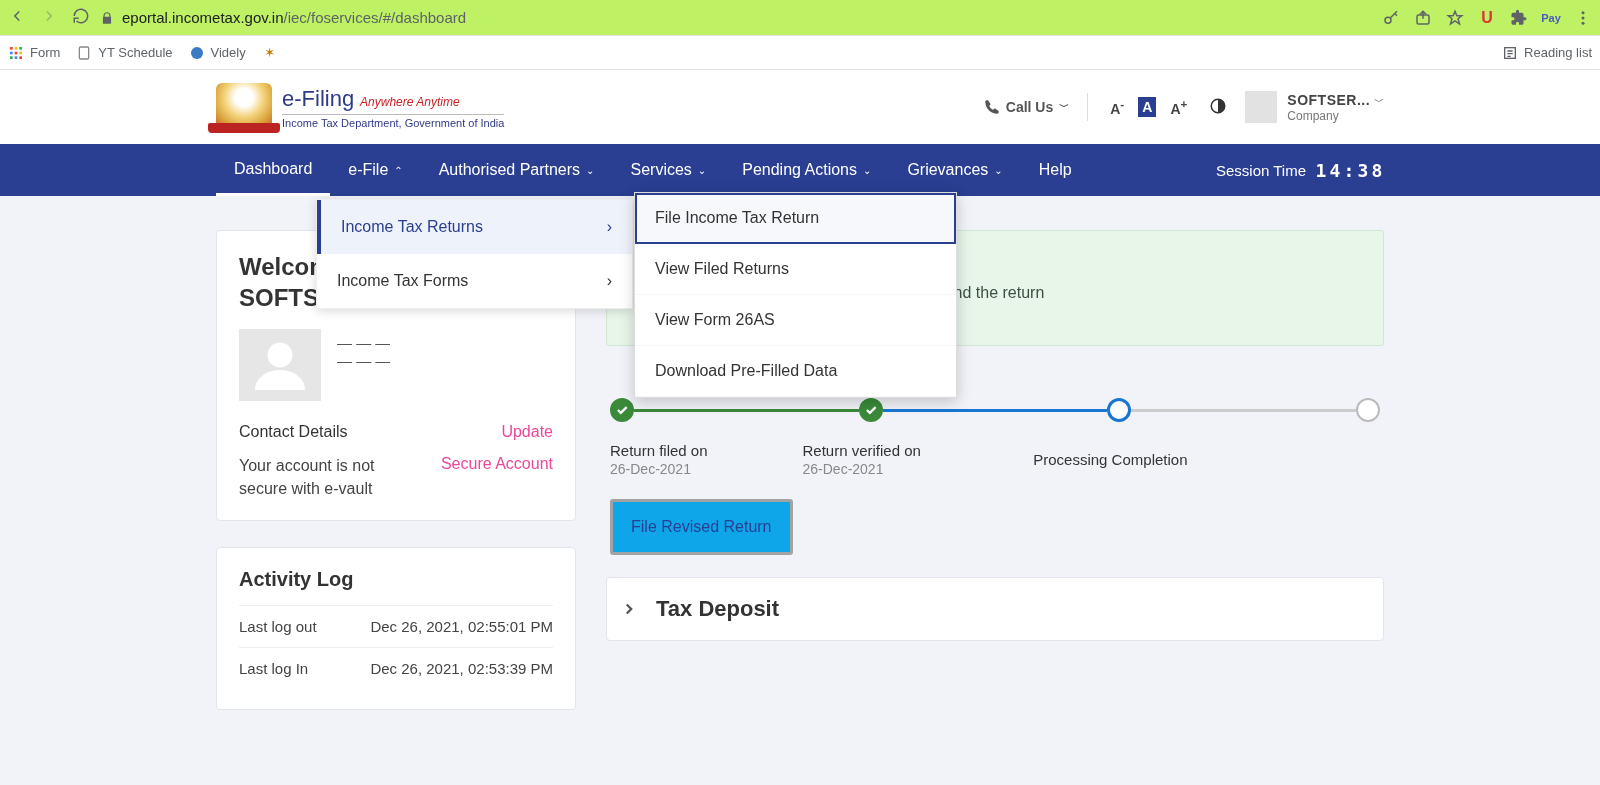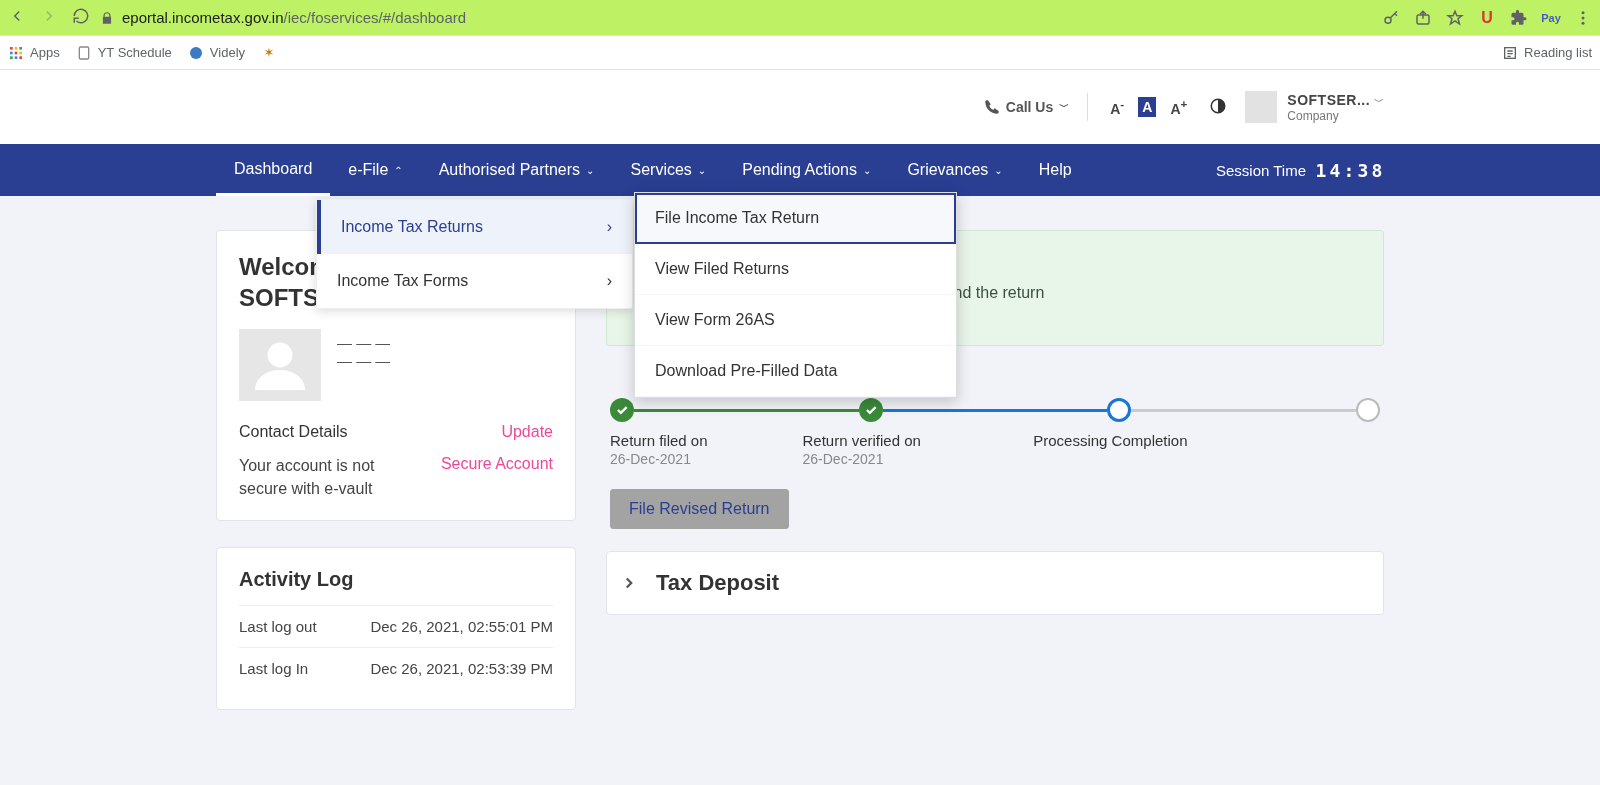--- a/index.html
+++ b/index.html
@@ -83,26 +83,26 @@
   .stepper { margin-top:30px; padding: 0 4px; }
   .step-track { display:flex; align-items:center; }
   .step-node { width:24px; height:24px; border-radius:50%; display:flex; align-items:center; justify-content:center; flex-shrink:0; }
   .step-node.done { background:#3a8a3a; color:#fff; }
   .step-node.current { border:3px solid #1976d2; background:#fff; }
   .step-node.pending { border:2px solid #bbb; background:#fff; }
   .step-line { flex:1; height:3px; }
   .step-line.green { background:#3a8a3a; }
   .step-line.blue { background:#1976d2; }
   .step-line.grey { background:#ccc; }
-  .step-labels { display:flex; margin-top:10px; }
+  .step-labels { display:flex; margin-top:20px;align-items:center; }
   .step-label { width:25%; font-size:15px; color:#333; }
   .step-label .sub { color:#888; font-size:14px; margin-top:2px; }
   .step-label.right { text-align:right; }
   .step-label.center { text-align:left; padding-left:6px; }
-  .btn-outline { margin-top:22px; display:inline-block; padding:10px 18px; border:1px solid #a3a3a3; color:#2a3e92; font-size:16px; border-radius:3px; cursor:pointer; background:#a3a3a3; }
+  .btn-outline { margin-top:22px; display:inline-block; padding:16px 18px; border:3px solid #a3a3a3; color:#2a3e92; font-size:16px; border-radius:3px; cursor:pointer; background:#0ea5e9; }
 
   .accordion { background:#fff; border:1px solid #e1e4ea; border-radius:4px; padding:18px 13px; display:flex; align-items:center; gap:18px;text-align:right; }
   .accordion .chev { width:18px; height:18px; }
   .accordion-title { font-size:22px; font-weight:700; color:#333; }
 
 </style>
 </head>
 <body>
 
 <div class="chrome-toolbar">
@@ -167,21 +167,21 @@
           <rect x="10" y="3" width="4" height="4" fill="#fbbc04"></rect>
           <rect x="17" y="3" width="4" height="4" fill="#34a853"></rect>
           <rect x="3" y="10" width="4" height="4" fill="#4285f4"></rect>
           <rect x="10" y="10" width="4" height="4" fill="#ea4335"></rect>
           <rect x="17" y="10" width="4" height="4" fill="#fbbc04"></rect>
           <rect x="3" y="17" width="4" height="4" fill="#34a853"></rect>
           <rect x="10" y="17" width="4" height="4" fill="#4285f4"></rect>
           <rect x="17" y="17" width="4" height="4" fill="#ea4335"></rect>
         </svg>
       </span>
-    <span>Apps</span>
+    <span>Form</span>
   </div>
   <div class="bookmark-item">
     <span class="bookmark-icon">
         <svg viewBox="0 0 24 24" fill="none" stroke="#888" stroke-width="2">
           <rect x="5" y="3" width="14" height="18" rx="2"></rect>
         </svg>
       </span>
     <span>YT Schedule</span>
   </div>
   <div class="bookmark-item">
@@ -202,20 +202,27 @@
           <rect x="4" y="4" width="16" height="16"></rect>
           <path d="M8 9h8M8 13h8M8 17h5"></path>
         </svg>
       </span>
     <span>Reading list</span>
   </div>
 </div>
 
 <div class="site-header">
   <div class="site-header-inner">
+    <div class="logo-block">
+      <div class="logo-img"></div>
+      <div class="logo-text">
+        <div><span class="efiling">e-Filing</span> <span class="tagline">Anywhere Anytime</span></div>
+        <div class="dept">Income Tax Department, Government of India</div>
+      </div>
+    </div>
     <div class="site-header-right">
       <div class="callus">
         <svg viewBox="0 0 24 24" fill="#555">
             <path d="M6 2l4 6-2 2c1 3 3 5 6 6l2-2 6 4v2c0 1-1 2-2 2-10 0-18-8-18-18 0-1 1-2 2-2h2z"></path>
           </svg>
         <span>Call Us</span>
         <span style="font-size:10px">﹀</span>
       </div>
       <div class="divider-v"></div>
       <div class="font-sizers">

